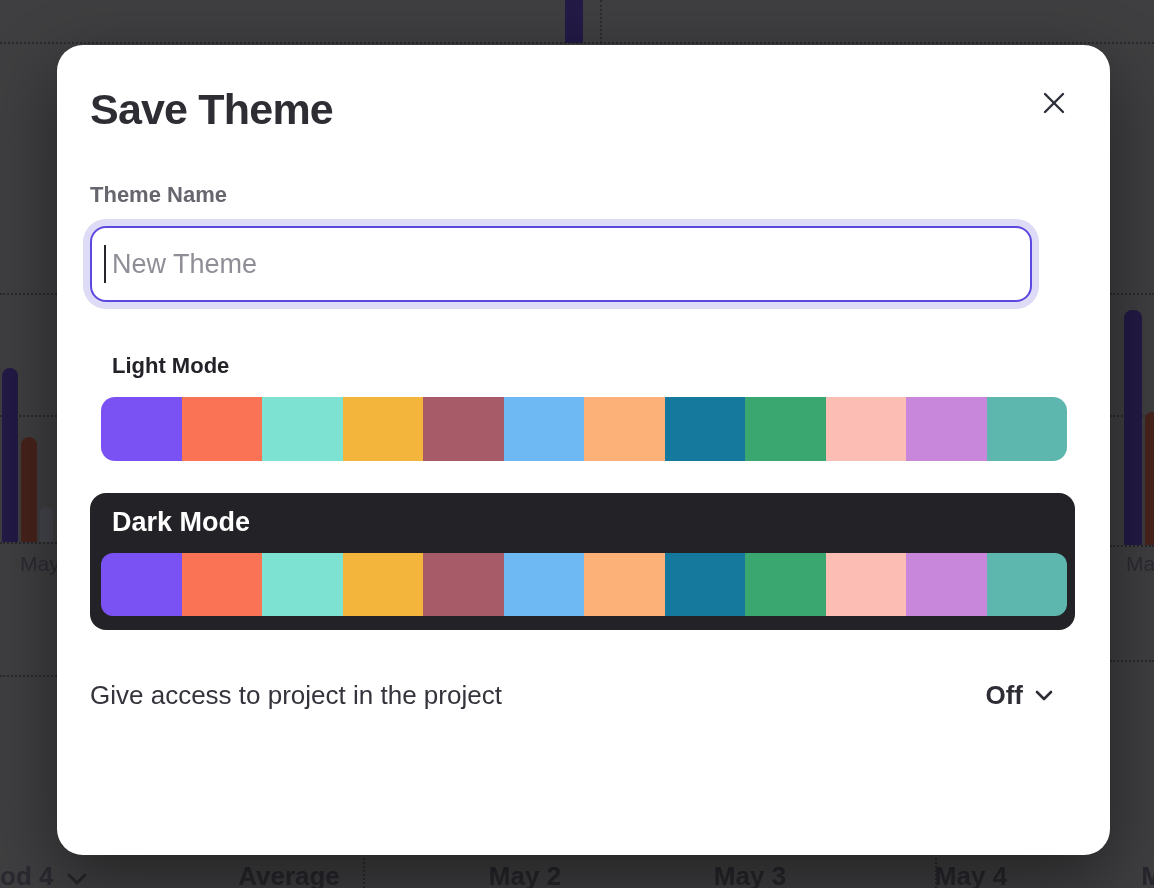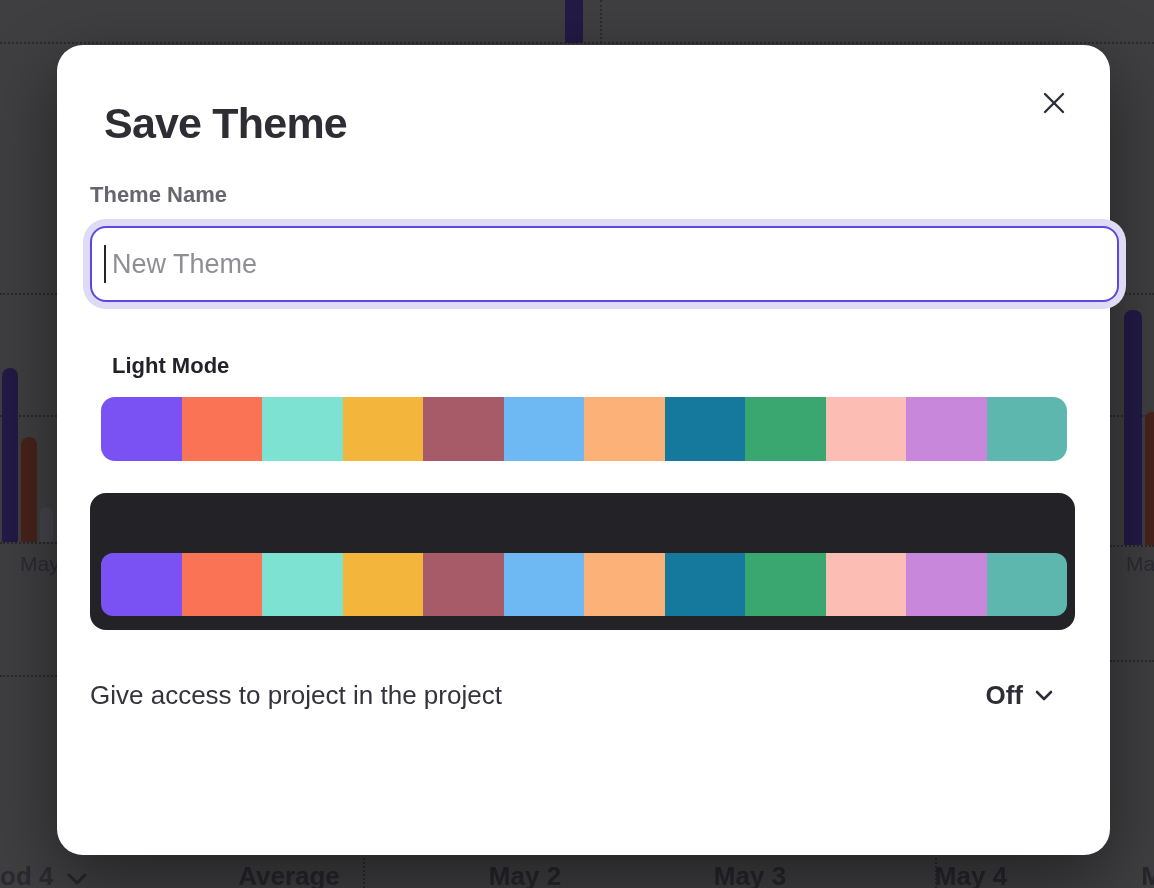--- a/index.html
+++ b/index.html
@@ -12,23 +12,23 @@
   .dot-h{position:absolute;height:0;border-top:2px dotted #2A2A2E;}
   .dot-v{position:absolute;width:0;border-left:2px dotted #2A2A2E;}
   .bg-side-label{position:absolute;font-size:21px;color:#2B2B33;}
   .bg-bottom-label{position:absolute;top:861px;transform:translateX(-50%);font-size:26px;font-weight:700;color:#26262C;white-space:nowrap;}
   .bg-period{position:absolute;left:0;top:861px;font-size:26px;font-weight:700;color:#2A2A31;display:flex;align-items:center;gap:14px;}
   .bg-period svg{margin-top:4px;}
 
   
   .modal{position:absolute;left:57px;top:45px;width:1053px;height:810px;background:#ffffff;border-radius:26px;box-shadow:0 24px 70px rgba(0,0,0,.45);}
   .close-btn{position:absolute;right:40px;top:42px;width:32px;height:32px;border:none;background:transparent;padding:0;cursor:pointer;display:flex;align-items:center;justify-content:center;}
-  .dialog-title{position:absolute;left:33px;top:40px;margin:14px;font-size:43px;line-height:48px;font-weight:700;letter-spacing:-.8px;color:#2E2D34;}
+  .dialog-title{position:absolute;left:33px;top:40px;margin:0;font-size:43px;line-height:48px;font-weight:700;letter-spacing:-.8px;color:#2E2D34;}
   .theme-name-label{position:absolute;left:33px;top:137px;font-size:22px;font-weight:700;color:#67666E;text-align:center;}
-  .input-wrap{position:absolute;left:33px;top:181px;width:1029px;height:76px;}
+  .input-wrap{position:absolute;left:33px;top:181px;width:942px;height:76px;}
   .theme-input{width:100%;height:100%;border:2px solid var(--accent-border,#5A48E0);border-radius:16px;box-shadow:0 0 0 7px var(--focus-ring,#DEDBF7);padding:0 16px 0 20px;font-size:27px;color:#2A2A30;outline:none;background:#fff;}
   .theme-input::placeholder{color:#8F8E96;}
   .caret{position:absolute;left:14px;top:19px;width:2px;height:38px;background:#26262B;}
   .section-label-light{position:absolute;left:55px;top:308px;font-size:22px;font-weight:700;color:#232229;}
   .strip{display:flex;overflow:hidden;}
   .strip .swatch{flex:1 1 0;}
   .strip-light{position:absolute;left:44px;top:352px;width:966px;height:64px;border-radius:14px;}
   .dark-card{position:absolute;left:33px;top:448px;width:985px;height:137px;background:var(--dark-card-bg,#232227);border-radius:16px;}
   .section-label-dark{position:absolute;left:22px;top:14px;font-size:27px;font-weight:700;color:#ffffff;}
   .strip-dark{position:absolute;left:11px;top:60px;width:966px;height:63px;border-radius:12px;}
@@ -112,20 +112,21 @@
         <div class="swatch" style="background: rgb(110, 185, 243);"></div>
         <div class="swatch" style="background: rgb(252, 177, 121);"></div>
         <div class="swatch" style="background: rgb(20, 121, 157);"></div>
         <div class="swatch" style="background: rgb(59, 167, 112);"></div>
         <div class="swatch" style="background: rgb(252, 189, 181);"></div>
         <div class="swatch" style="background: rgb(201, 135, 220);"></div>
         <div class="swatch" style="background: rgb(93, 183, 174);"></div>
       </div>
 
     <div class="dark-card">
+      <div class="section-label-dark">Dark Mode</div>
       <div class="strip strip-dark">
           <div class="swatch" style="background: rgb(122, 82, 244);"></div>
           <div class="swatch" style="background: rgb(251, 115, 85);"></div>
           <div class="swatch" style="background: rgb(125, 226, 209);"></div>
           <div class="swatch" style="background: rgb(244, 181, 61);"></div>
           <div class="swatch" style="background: rgb(167, 90, 104);"></div>
           <div class="swatch" style="background: rgb(110, 185, 243);"></div>
           <div class="swatch" style="background: rgb(252, 177, 121);"></div>
           <div class="swatch" style="background: rgb(20, 121, 157);"></div>
           <div class="swatch" style="background: rgb(59, 167, 112);"></div>

